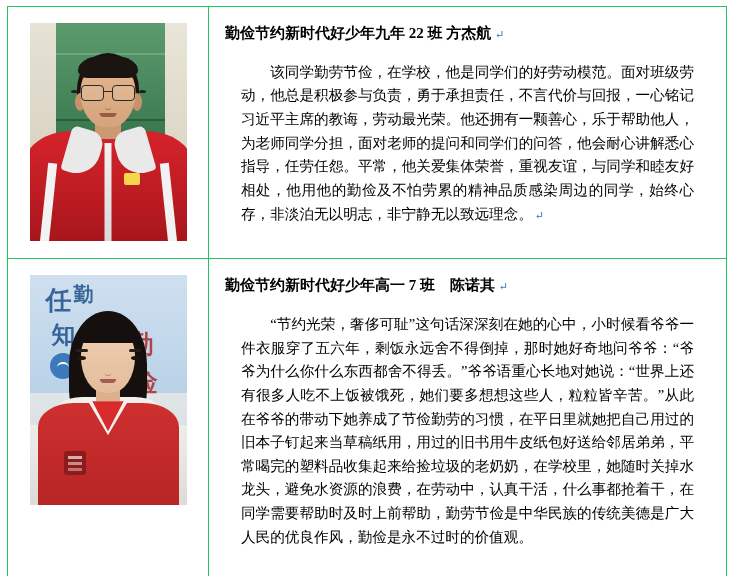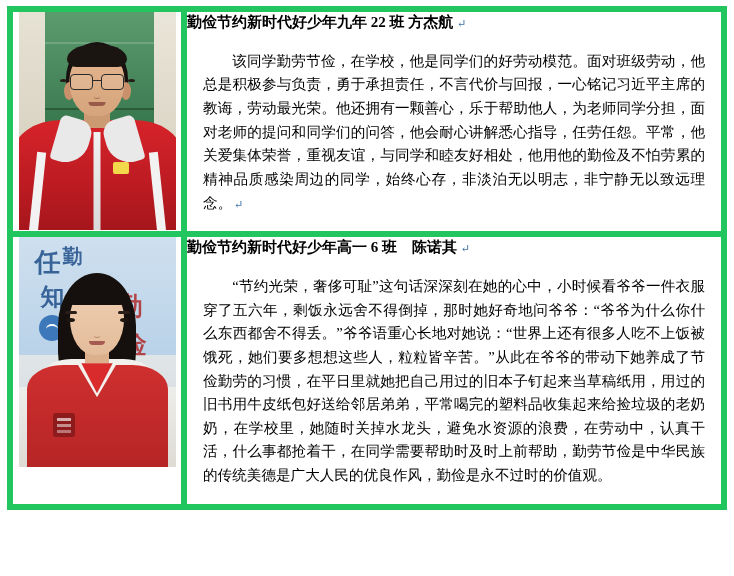--- a/index.html
+++ b/index.html
@@ -20,23 +20,23 @@
     background: #ffffff;
     box-sizing: border-box;
   }
   .doc-table {
     border-collapse: collapse;
     width: 720px;
     margin: 6px 7px 0 7px;
     table-layout: fixed;
   }
   .doc-table td {
-    border: 6px solid #22c55e;
+    border: 1px solid #22c55e;
     vertical-align: top;
-    padding: 0;
+    padding: 16px;
   }
   .photo-cell {
     width: 168px;
     padding: 6px 5px 6px 6px;
     text-align: center;
   }
   .text-cell {
     padding: 6px 8px 8px 10px;
   }
   .entry-title {
@@ -507,19 +507,19 @@
             <div class="p2-fringe"></div>
             <div class="p2-brow-l"></div>
             <div class="p2-brow-r"></div>
             <div class="p2-eye-l"></div>
             <div class="p2-eye-r"></div>
             <div class="p2-nose"></div>
             <div class="p2-mouth"></div>
           </div>
         </td>
         <td class="text-cell">
-          <p class="entry-title"><span>勤俭节约新时代好少年高一 6 班　陈诺其</span><span class="pilcrow">↵</span></p>
+          <p class="entry-title"><span>勤俭节约新时代好少年高一 7 班　陈诺其</span><span class="pilcrow">↵</span></p>
           <p class="entry-body"><span>“节约光荣，奢侈可耻”这句话深深刻在她的心中，小时候看爷爷一件衣服穿了五六年，剩饭永远舍不得倒掉，那时她好奇地问爷爷：“爷爷为什么你什么东西都舍不得丢。”爷爷语重心长地对她说：“世界上还有很多人吃不上饭被饿死，她们要多想想这些人，粒粒皆辛苦。”从此在爷爷的带动下她养成了节俭勤劳的习惯，在平日里就她把自己用过的旧本子钉起来当草稿纸用，用过的旧书用牛皮纸包好送给邻居弟弟，平常喝完的塑料品收集起来给捡垃圾的老奶奶，在学校里，她随时关掉水龙头，避免水资源的浪费，在劳动中，认真干活，什么事都抢着干，在同学需要帮助时及时上前帮助，勤劳节俭是中华民族的传统美德是广大人民的优良作风，勤俭是永不过时的价值观。</span></p>
         </td>
       </tr>
     </tbody>
   </table>
 </div>
 
 </body></html>

